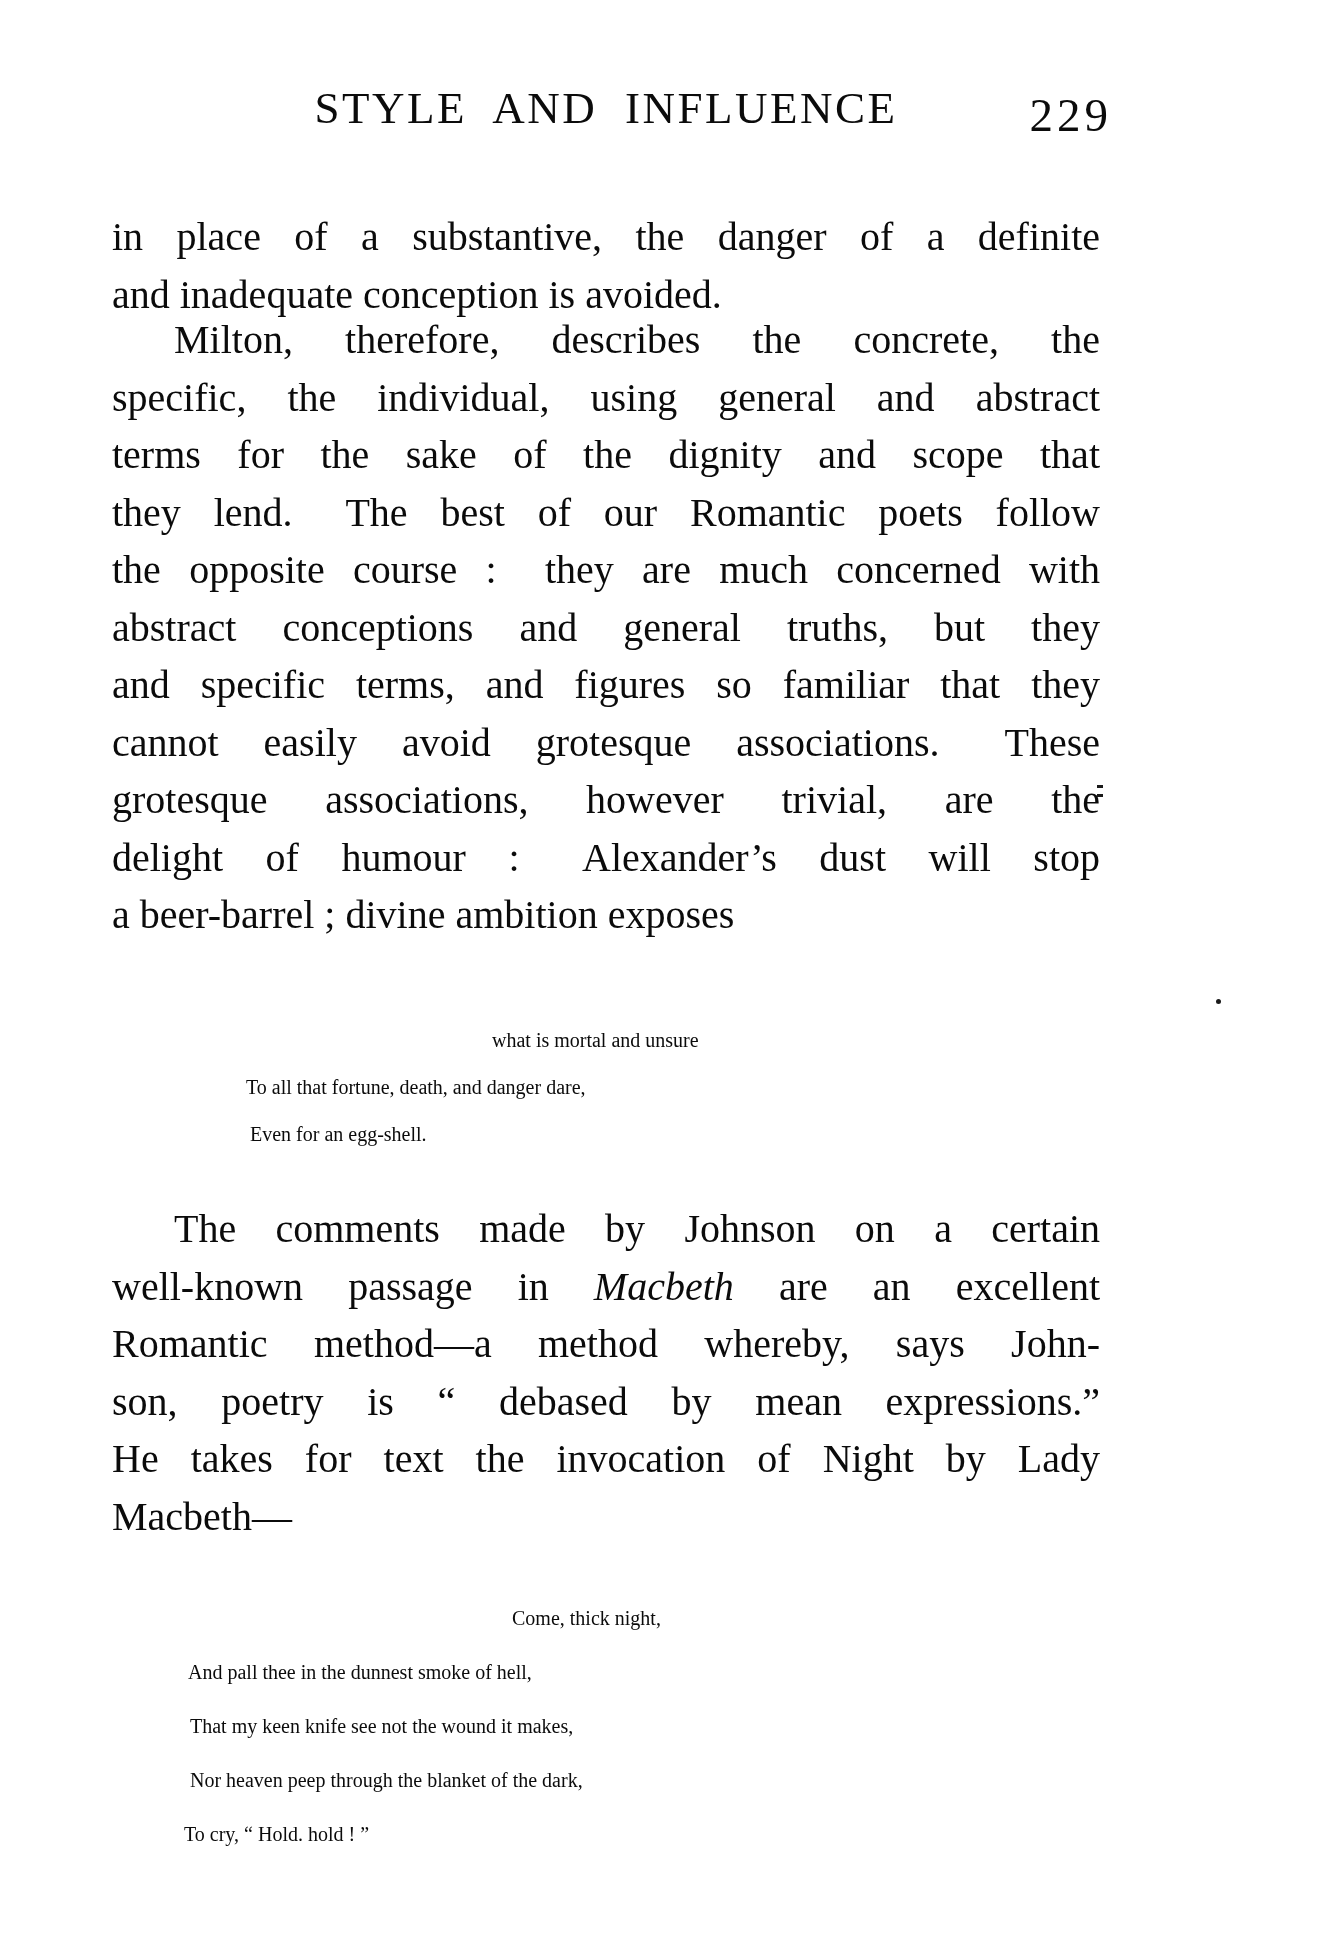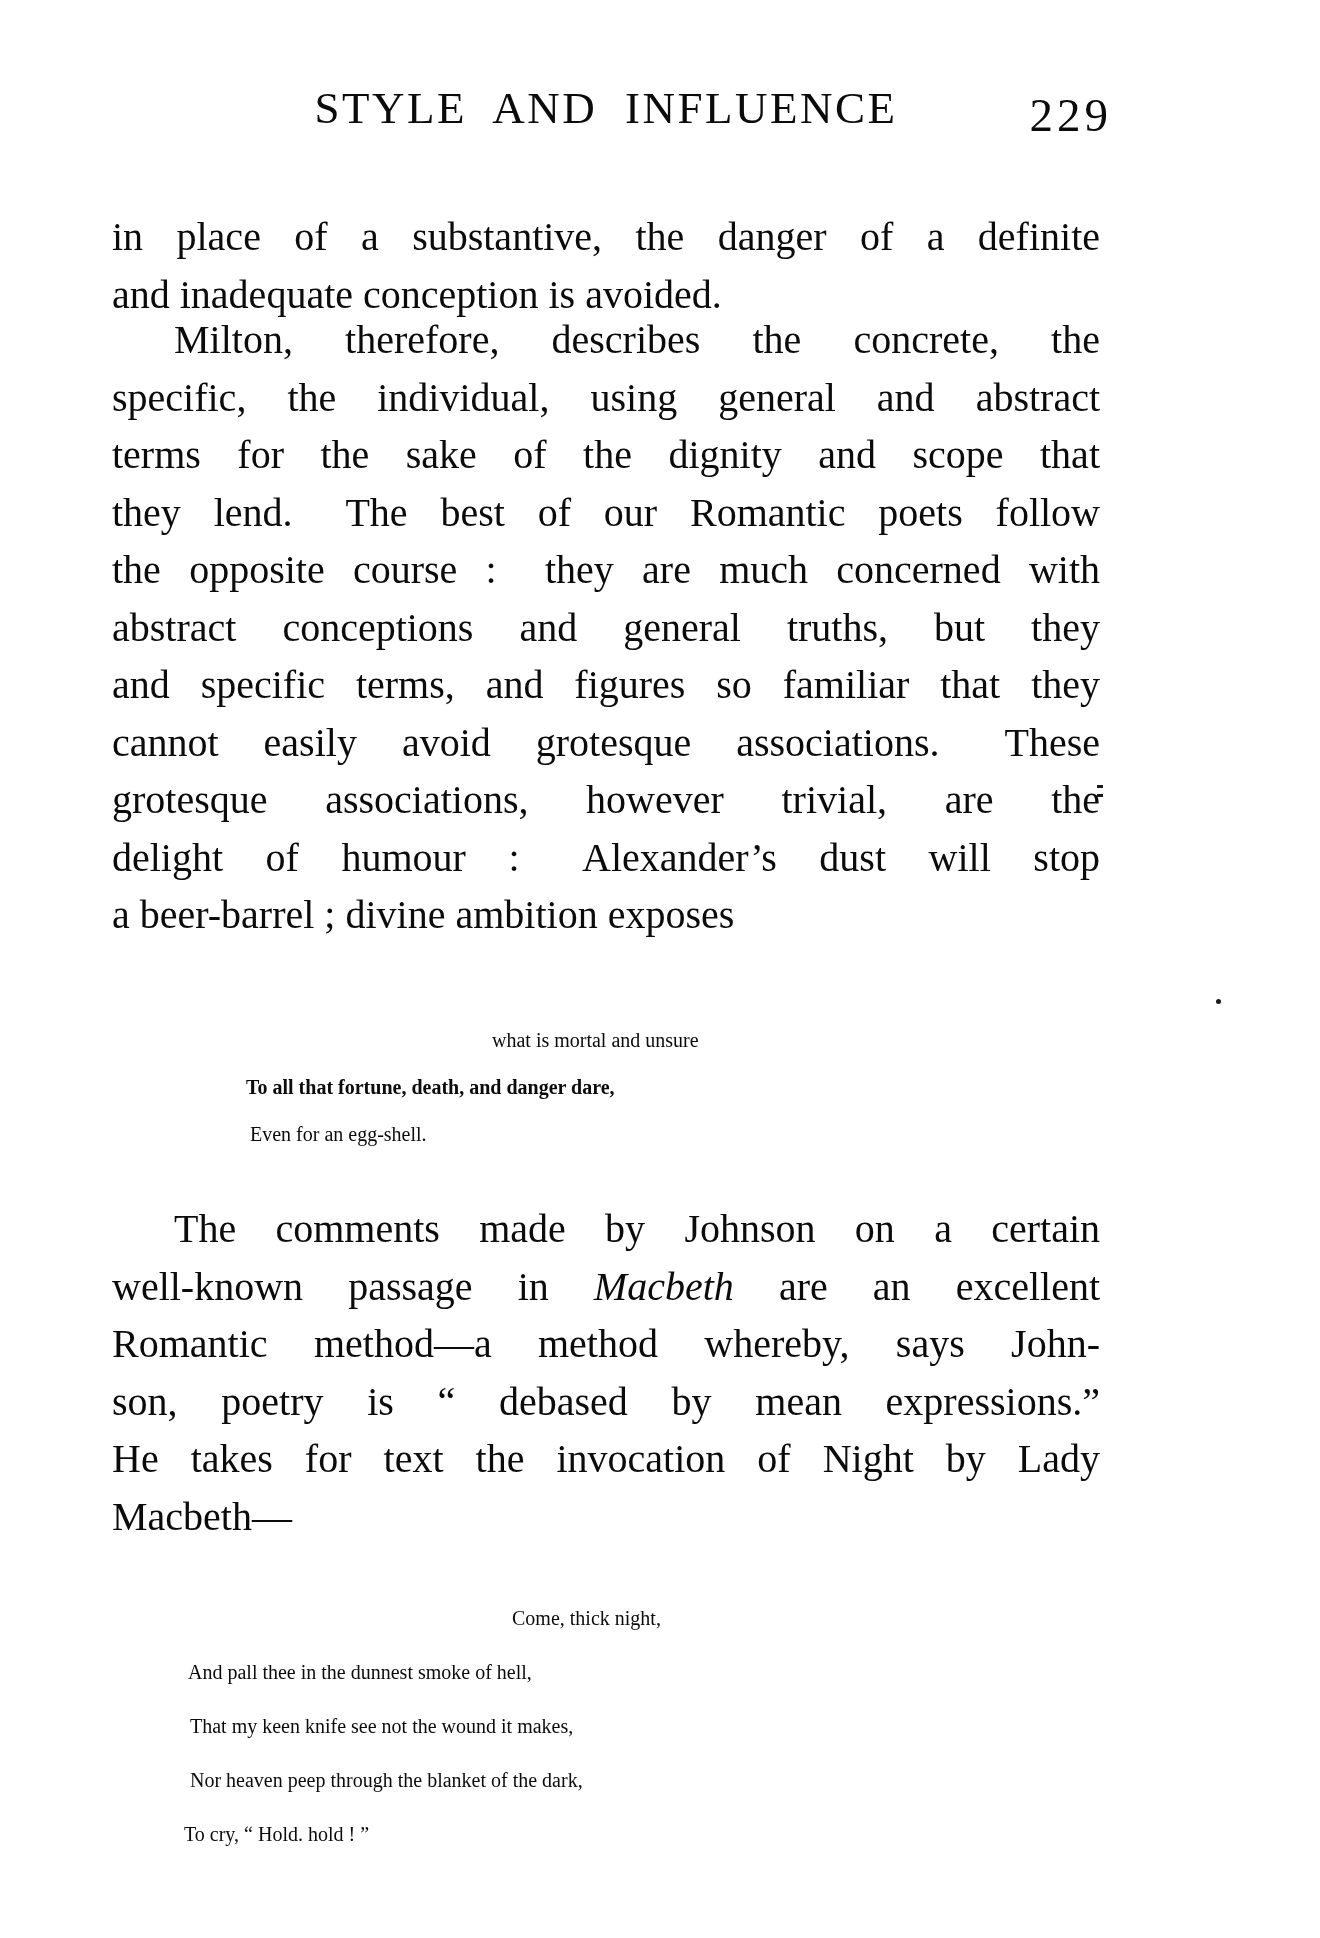--- a/index.html
+++ b/index.html
@@ -23,21 +23,21 @@
   .j  { text-align:justify; text-align-last:justify; text-justify:inter-word; }
   .last { text-align:left; }
   .ind { padding-left:62px; }
   .it { font-style:italic; }
   .verse .bl { font-size:20px; }
   .v1 { top:1017px; }
   .v1 .bl { line-height:47px; }
   .v2 { top:1591px; }
   .v2 .bl { line-height:54px; }
   .v1-1 { padding-left:380px; }
-  .v1-2 { padding-left:134px;font-weight:bold; }
+  .v1-2 { padding-left:134px; }
   .v1-3 { padding-left:138px; }
   .v2-1 { padding-left:400px; }
   .v2-2 { padding-left:76px; }
   .v2-3 { padding-left:78px; }
   .v2-4 { padding-left:78px; }
   .v2-5 { padding-left:72px; }
   .p1 { top:176px;margin-top:32px; }
   .p2 { top:291px;margin-top:20px; }
   .p3 { top:1200px; }
   .speck { position:absolute; background:#1a1a1a; }

